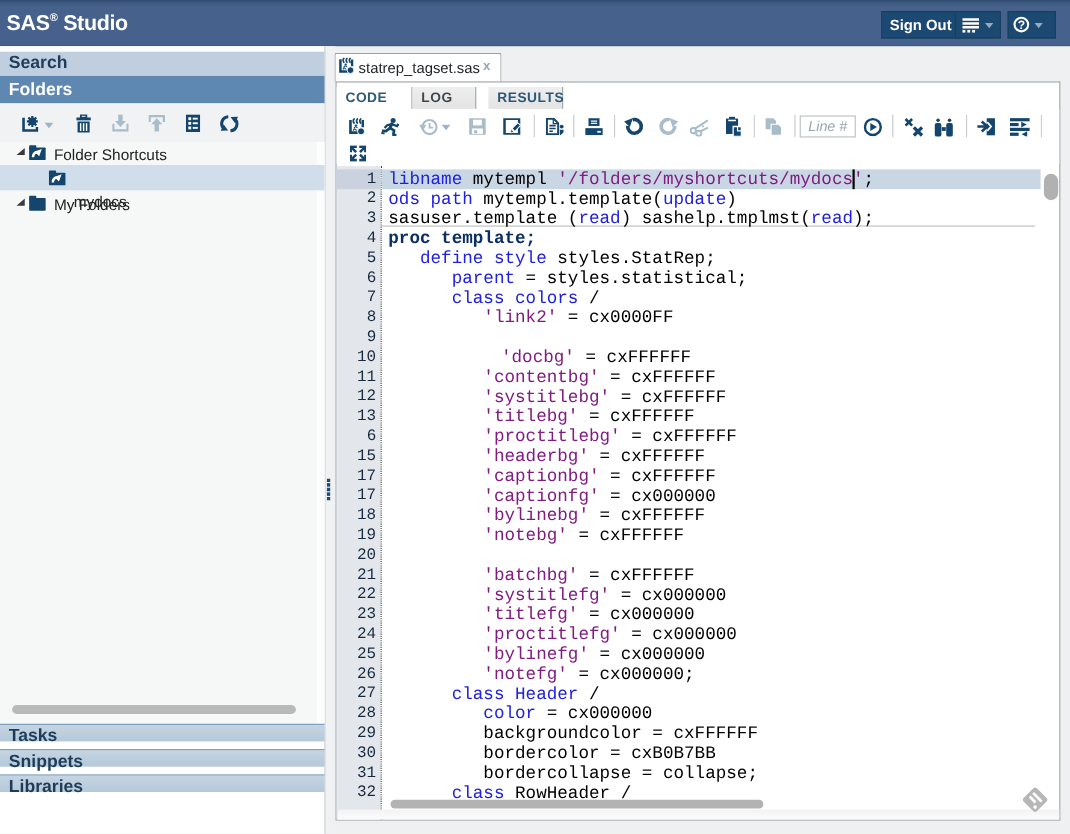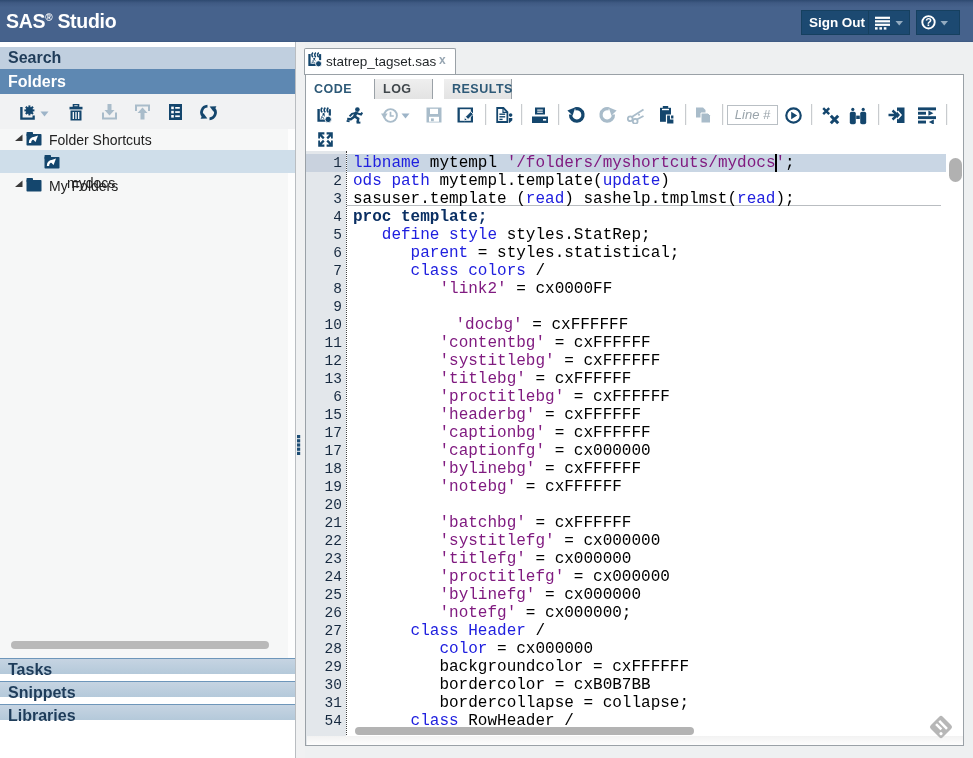--- a/index.html
+++ b/index.html
@@ -155,21 +155,21 @@
       <div class="gl" style="top: 378px; left: 0px;">22</div>
       <div class="gl" style="top: 396px; left: 0px;">23</div>
       <div class="gl" style="top: 414px; left: 0px;">24</div>
       <div class="gl" style="top: 432px; left: 0px;">25</div>
       <div class="gl" style="top: 450px; left: 0px;">26</div>
       <div class="gl" style="top: 468px; left: 0px;">27</div>
       <div class="gl" style="top: 486px; left: 0px;">28</div>
       <div class="gl" style="top: 504px; left: 0px;">29</div>
       <div class="gl" style="top: 522px; left: 0px;">30</div>
       <div class="gl" style="top: 540px; left: 0px;">31</div>
-      <div class="gl" style="top: 558px; left: 0px;">54</div>
+      <div class="gl" style="top: 558px; left: 0px;">32</div>
     </div>
   <div class="abs" id="code" style="left:353px; top:154px; width:592px; height:576px;">
       <div class="cl" style="top: 0px; left: 0px;"><span class="k">libname</span> mytempl <span class="s">'/folders/myshortcuts/mydocs'</span>;</div>
       <div class="cl" style="top: 18px; left: 0px;"><span class="k">ods path</span> mytempl.template(<span class="k">update</span>)</div>
       <div class="cl" style="top: 36px; left: 0px;">sasuser.template (<span class="k">read</span>) sashelp.tmplmst(<span class="k">read</span>);</div>
       <div class="cl" style="top: 54px; left: 0px;"><span class="p">proc template;</span></div>
       <div class="cl" style="top: 72px; left: 0px;">   <span class="k">define style</span> styles.StatRep;</div>
       <div class="cl" style="top: 90px; left: 0px;">      <span class="k">parent</span> = styles.statistical;</div>
       <div class="cl" style="top: 108px; left: 0px; font-family: Liberation Mono, monospace;">      <span class="k">class colors</span> /</div>
       <div class="cl" style="top: 126px; left: 0px;">         <span class="s">'link2'</span> = cx0000FF</div>

